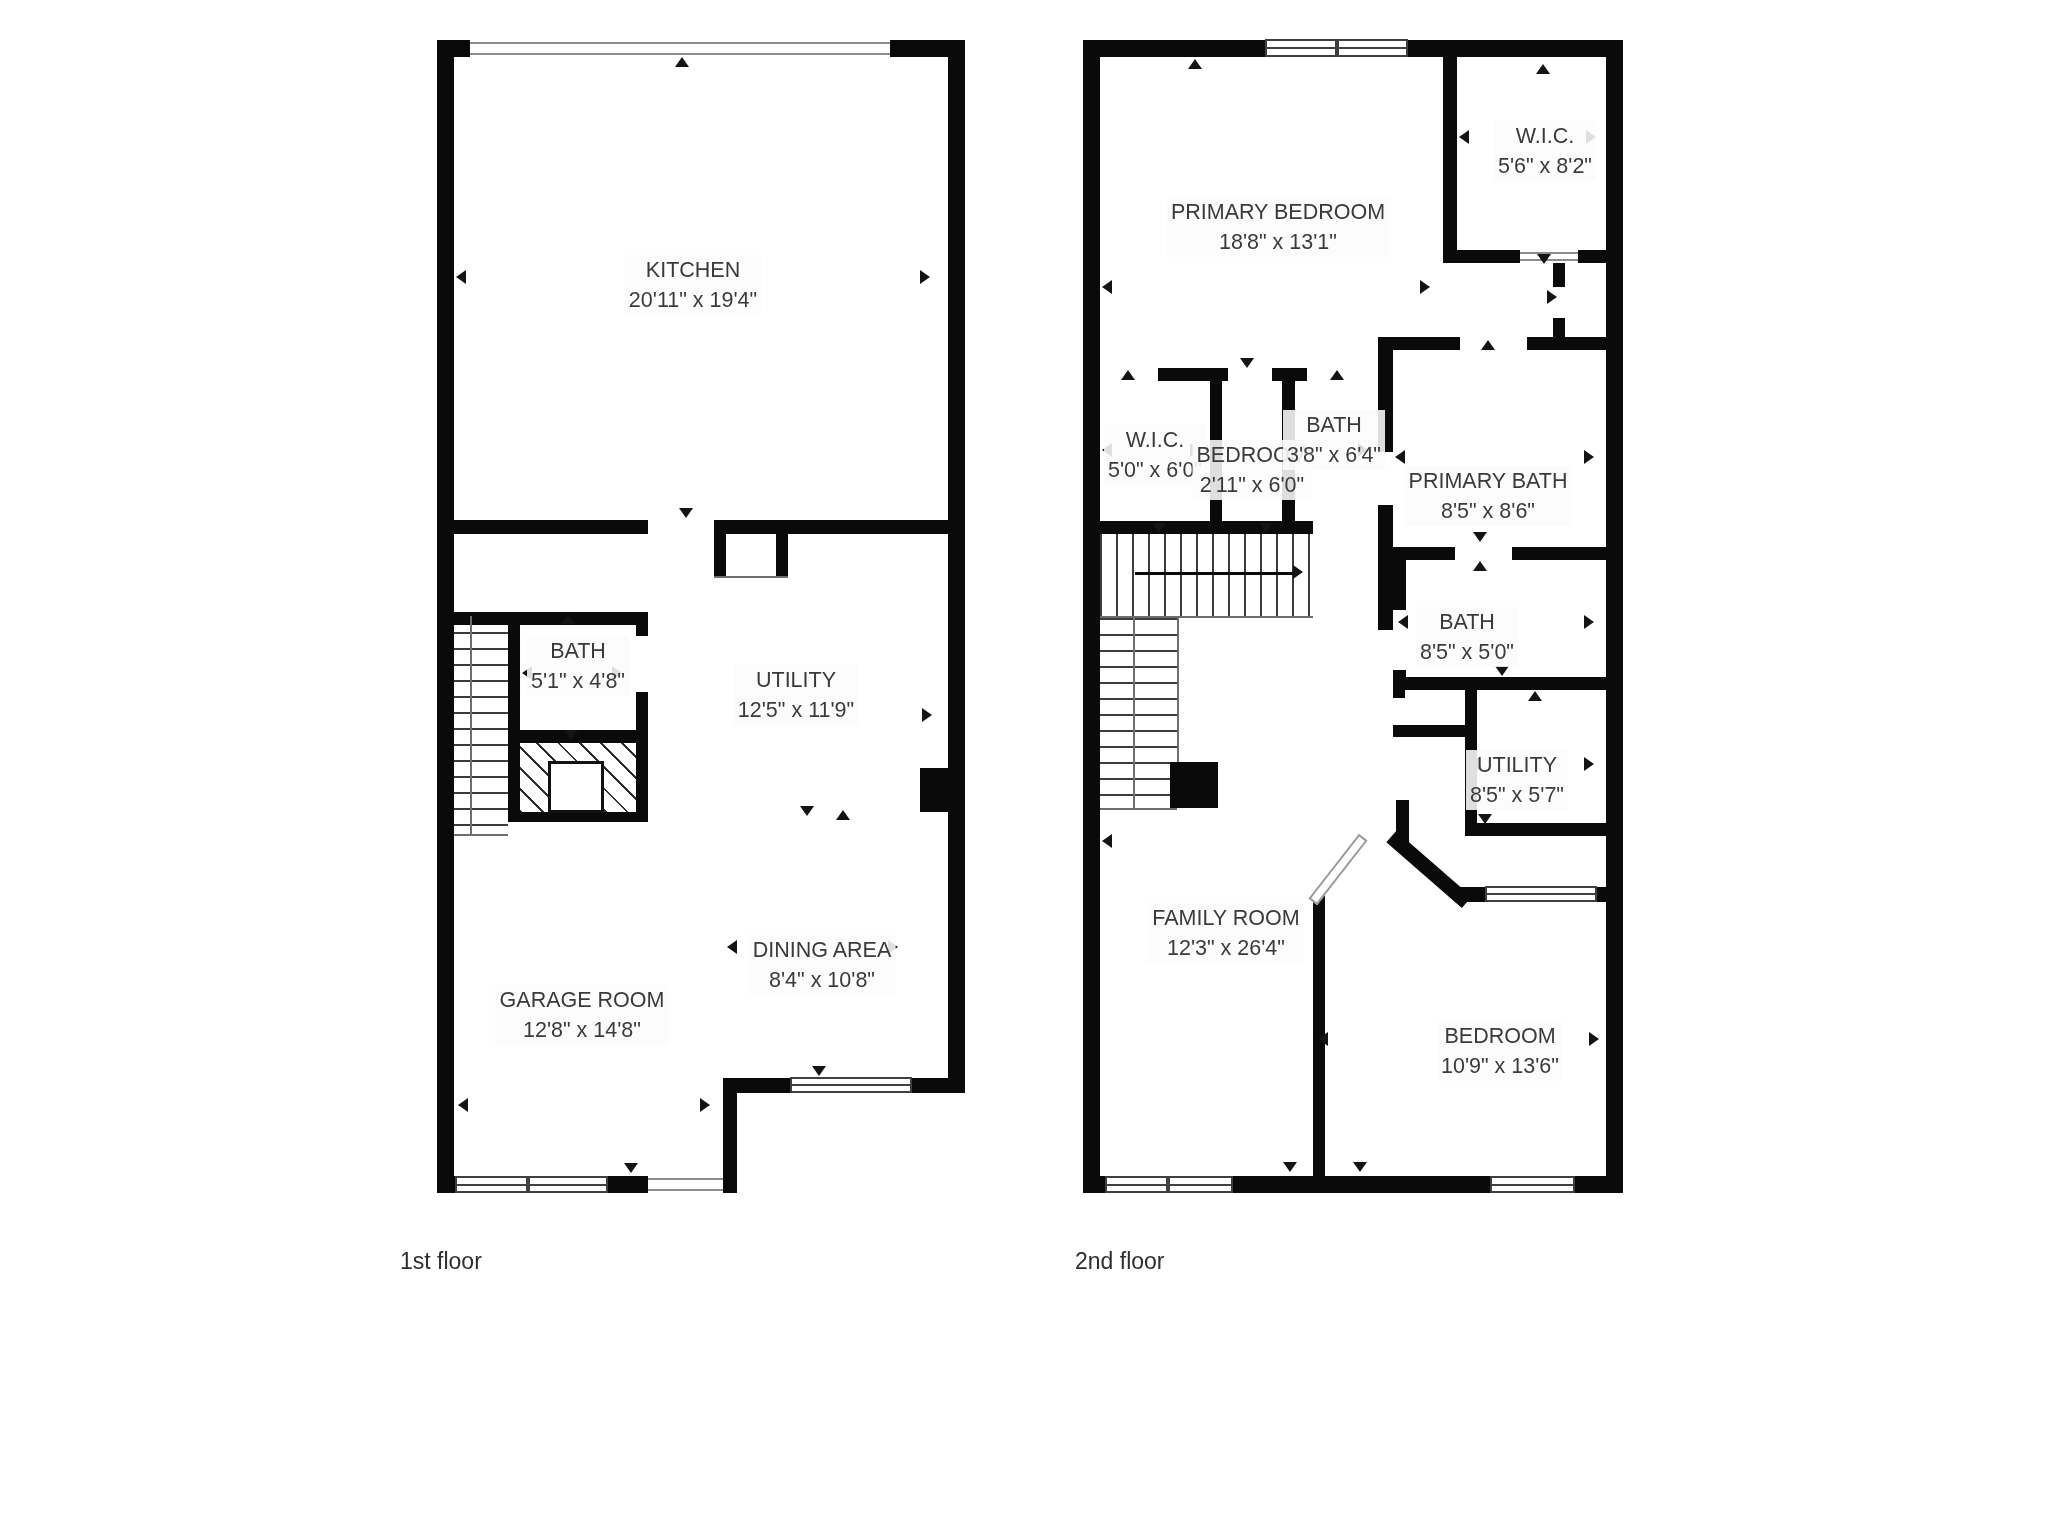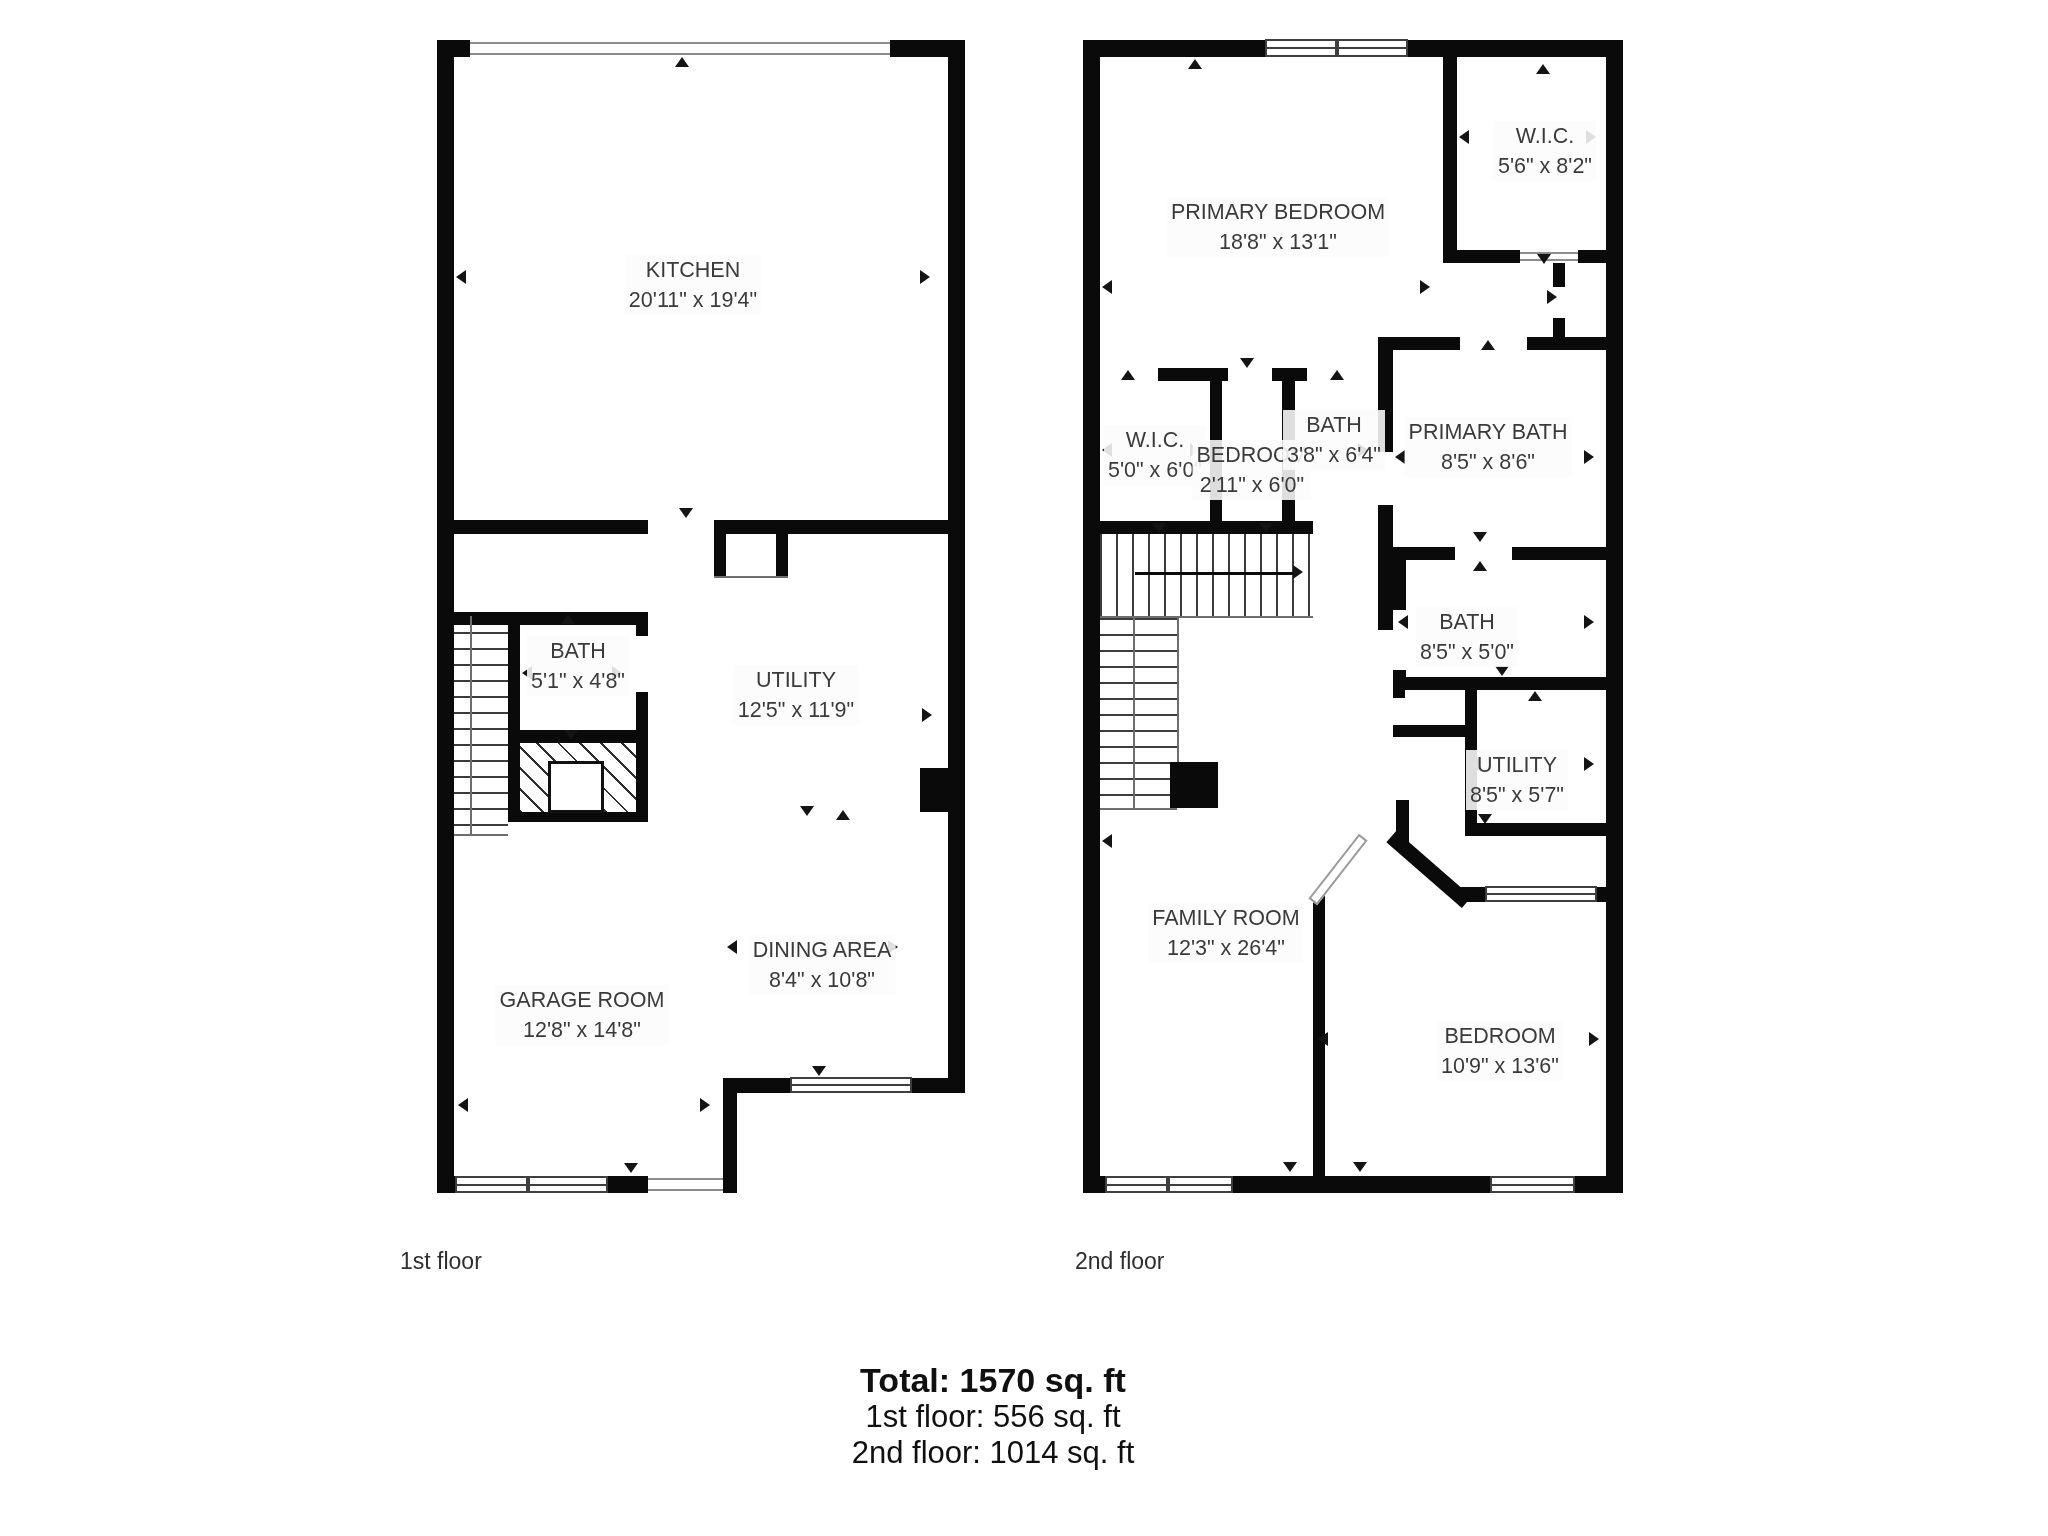--- a/index.html
+++ b/index.html
@@ -240,21 +240,21 @@
       <span>5'0" x 6'0"</span>
     </div>
     <div class="rlabel" style="left:1252px;top:440px">
       <span>BEDROOM</span>
       <span>2'11" x 6'0"</span>
     </div>
     <div class="rlabel" style="left:1334px;top:410px">
       <span>BATH</span>
       <span>3'8" x 6'4"</span>
     </div>
-    <div class="rlabel" style="left:1488px;top:417px">
+    <div class="rlabel" style="left:1488px;top:466px">
       <span>PRIMARY BATH</span>
       <span>8'5" x 8'6"</span>
     </div>
     <div class="rlabel" style="left:1467px;top:607px">
       <span>BATH</span>
       <span>8'5" x 5'0"</span>
     </div>
     <div class="rlabel" style="left:1517px;top:750px">
       <span>UTILITY</span>
       <span>8'5" x 5'7"</span>
@@ -265,19 +265,14 @@
     </div>
     <div class="rlabel" style="left:1500px;top:1021px">
       <span>BEDROOM</span>
       <span>10'9" x 13'6"</span>
     </div>
   </div>
 
   <div class="caption" style="left:400px;top:1248px">1st floor</div>
   <div class="caption" style="left:1075px;top:1248px">2nd floor</div>
 
-  <div class="summary">
-    <div class="sum-total">Total: 1570 sq. ft</div>
-    <div class="sum-line">1st floor: 556 sq. ft</div>
-    <div class="sum-line">2nd floor: 1014 sq. ft</div>
-  </div>
 
 </div>
 
 </body></html>

